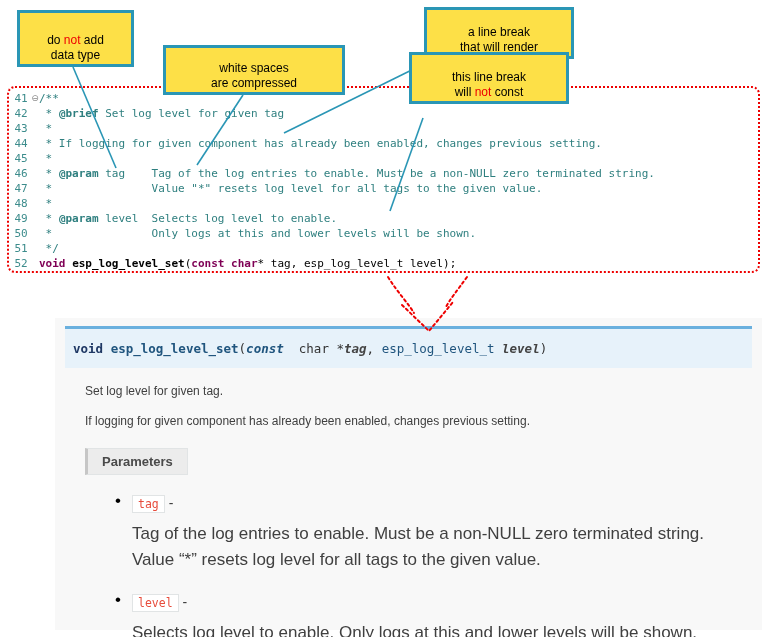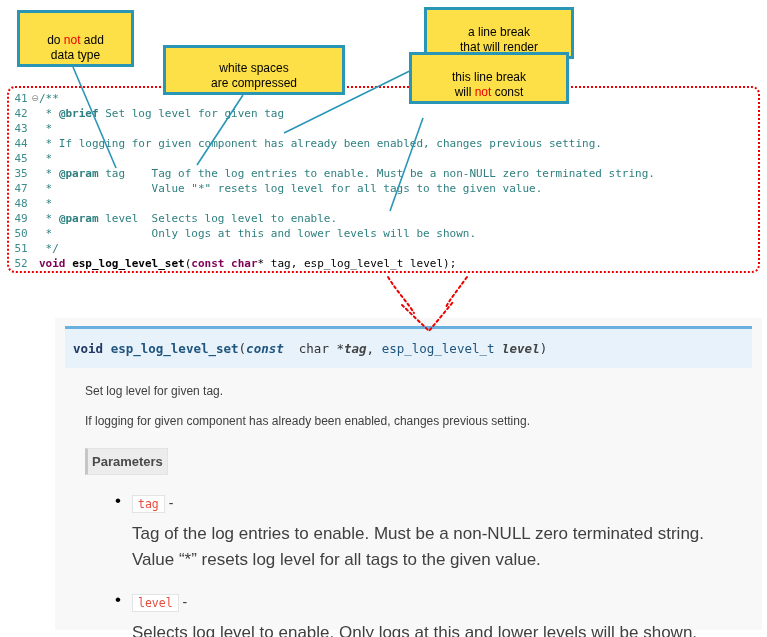--- a/index.html
+++ b/index.html
@@ -43,21 +43,21 @@
        font-size:12.5px;color:#333;white-space:pre}
   .sg-kw{font-weight:bold;color:#1f3864}
   .sg-name{font-weight:bold;color:#20557e}
   .sg-kwit{font-weight:bold;font-style:italic;color:#20557e}
   .sg-type{color:#20557e}
   .sg-param{font-weight:bold;font-style:italic;color:#444}
   .sg-pl{color:#333}
   .para{margin:16px 0 0 20px;font-size:12px;color:#404040}
   .params-label{display:inline-block;margin:20px 0 0 20px;background:#ececec;
                 border:1px solid #e1e4e5;border-left:3px solid #c6c6c6;
-                padding:5px 4px;font-weight:bold;font-size:13px;color:#4a4a4a}
+                padding:5px 14px;font-weight:bold;font-size:13px;color:#4a4a4a}
   .param-item{position:relative;margin:18px 0 0 50px}
   .bullet{position:absolute;left:0;top:-2px;font-size:17px;color:#000}
   .param-head{margin-left:17px;line-height:20px}
   .param-chip{font-family:"DejaVu Sans Mono","Liberation Mono",monospace;font-size:11.5px;
               color:var(--param-red,#e74c3c);background:#fff;border:1px solid #e1e4e5;padding:1px 5px}
   .param-dash{font-size:14px;color:#404040}
   .param-desc{margin:7px 0 0 17px;font-size:17px;color:#404040;line-height:1.55;max-width:590px}
 </style>
 </head>
 <body>
@@ -117,21 +117,21 @@
           <span class="ln">44</span>
           <span class="fold"></span>
           <span class="code-text"><span class="seg-cm"> * If logging for given component has already been enabled, changes previous setting.</span></span>
         </div>
         <div class="code-line">
           <span class="ln">45</span>
           <span class="fold"></span>
           <span class="code-text"><span class="seg-cm"> *</span></span>
         </div>
         <div class="code-line">
-          <span class="ln">35</span>
+          <span class="ln">46</span>
           <span class="fold"></span>
           <span class="code-text"><span class="seg-cm"> * </span><span class="seg-cmt">@param</span><span class="seg-cm"> tag    Tag of the log entries to enable. Must be a non-NULL zero terminated string.</span></span>
         </div>
         <div class="code-line">
           <span class="ln">47</span>
           <span class="fold"></span>
           <span class="code-text"><span class="seg-cm"> *               Value "*" resets log level for all tags to the given value.</span></span>
         </div>
         <div class="code-line">
           <span class="ln">48</span>

